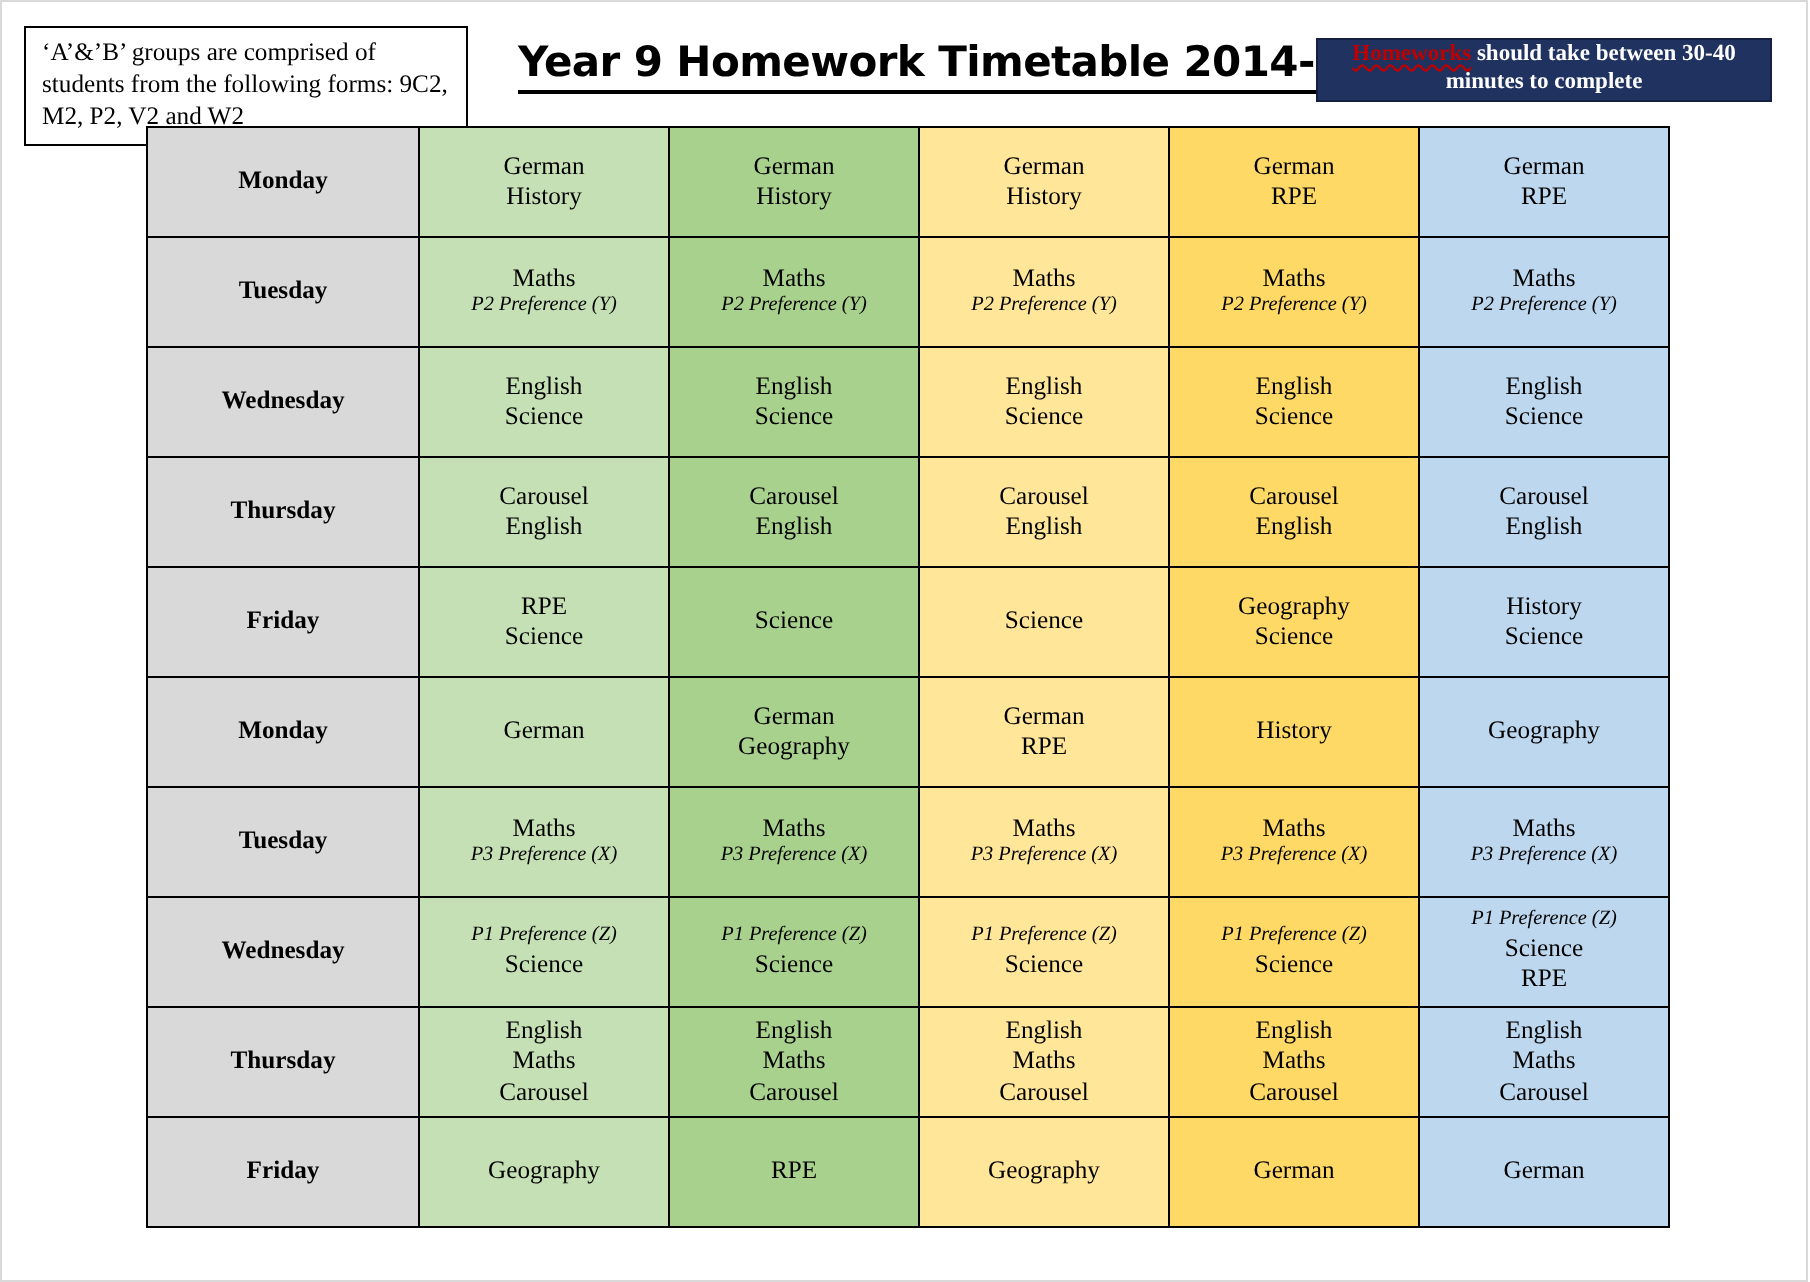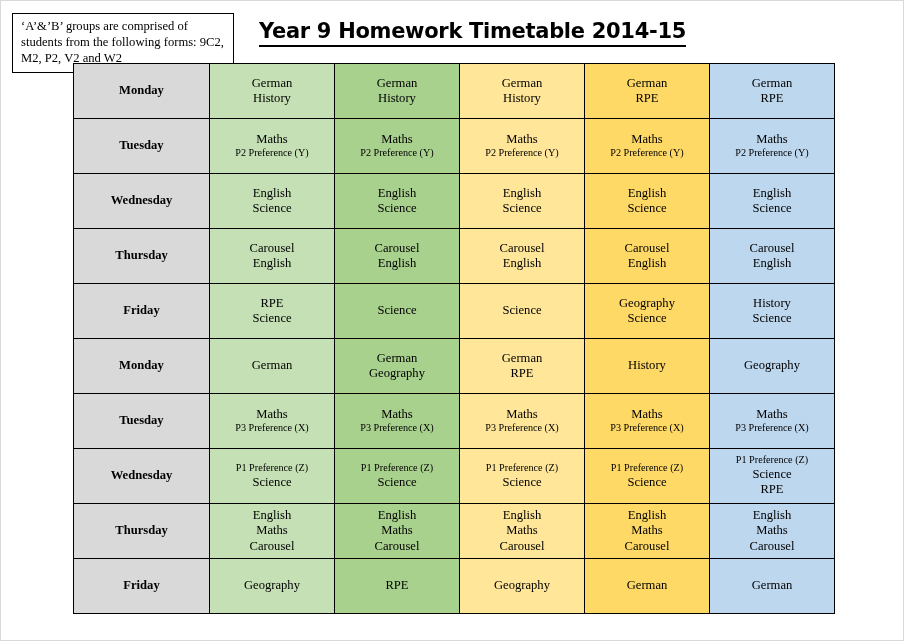--- a/index.html
+++ b/index.html
@@ -123,21 +123,21 @@
   tr.week-head td:last-child  { border-right-color: #000000; }
 
   td.day-cell {
     background: #d9d9d9;
     font-weight: bold;
     font-size: 12.8px;
   }
   tr.body-row td { height: 54px; }
 
   .entry-main { display: block; }
-  .entry-sub  { display: block; font-size: 10.2px; }
+  .entry-sub  { display: block; font-size: 10.2px; font-style: italic; }
 
   
   .col-1 { background: #c5e0b4; }
   .col-2 { background: #a9d18e; }
   .col-3 { background: #ffe699; }
   .col-4 { background: #ffd966; }
   .col-5 { background: #bdd7ee; }
 
   
   .g1 { color: #c5e0b4; }
@@ -150,20 +150,23 @@
 <body>
 
 <div id="page">
 
   <div id="topband">
 
     <div id="note-box">‘A’&amp;’B’ groups are comprised of students from the following forms:  9C2, M2, P2, V2 and W2</div>
 
     <div id="main-title"><span class="u">Year 9 Homework Timetable 2014-15</span></div>
 
+    <div id="hw-note">
+      <span><span class="misspelled">Homeworks</span><span> should take between 30-40 minutes to complete</span></span>
+    </div>
 
   </div>
 
   <table id="timetable">
     <colgroup>
       <col class="c-day">
       <col class="c-grp">
         <col class="c-grp">
         <col class="c-grp">
         <col class="c-grp">

